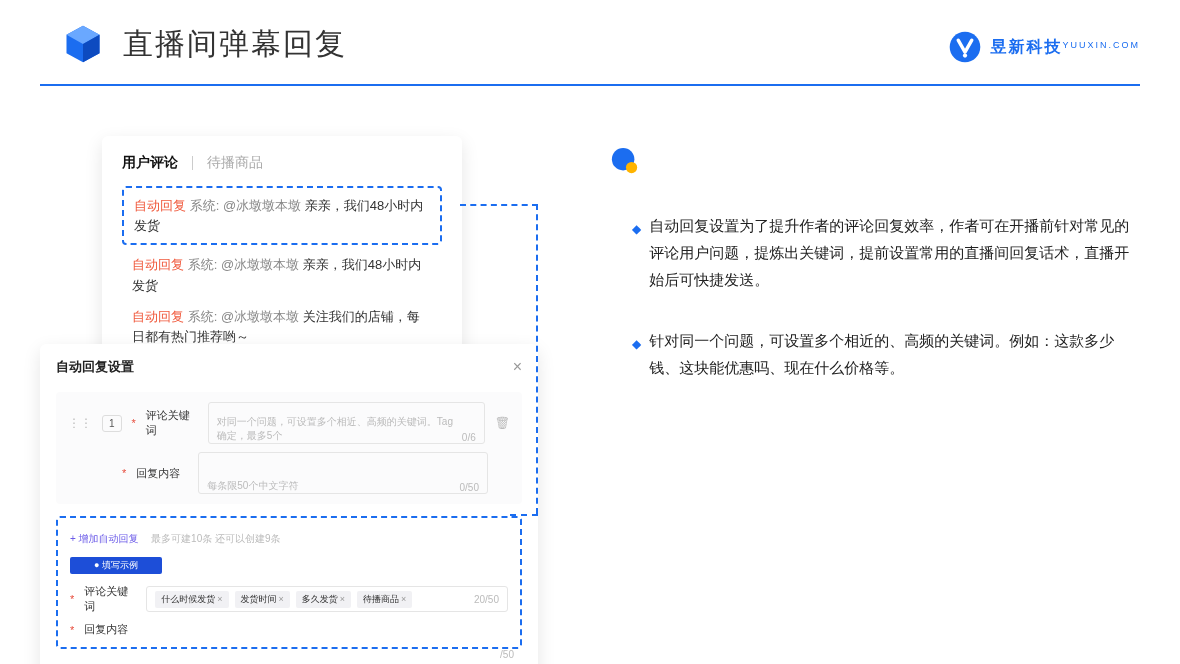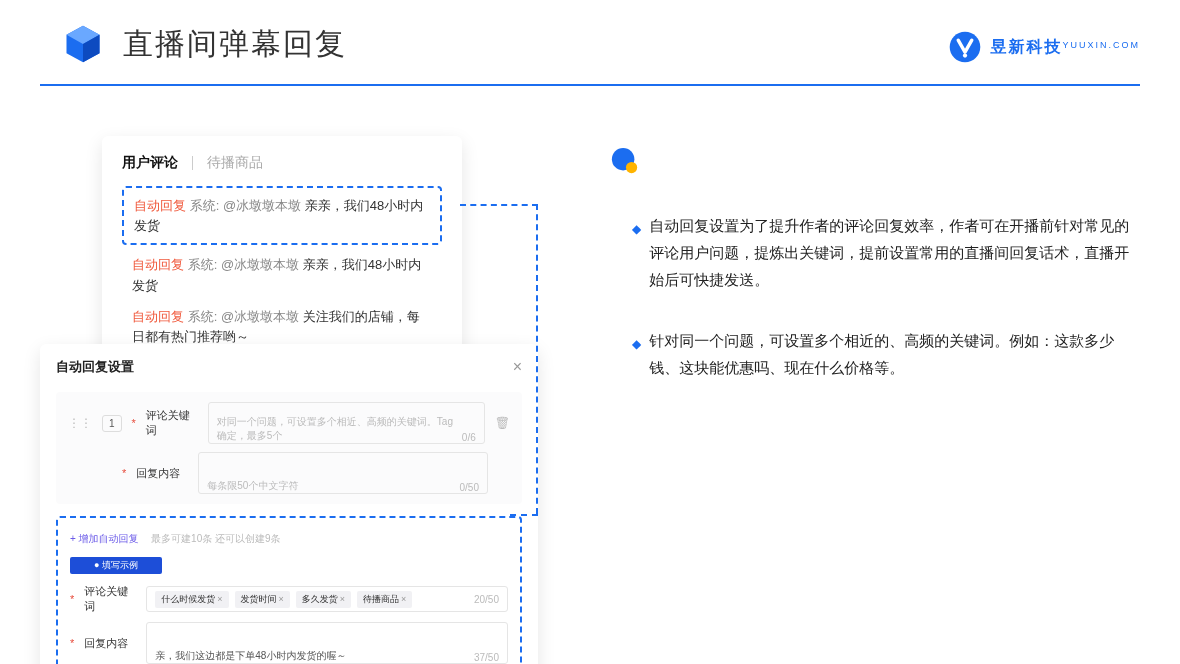--- a/index.html
+++ b/index.html
@@ -166,24 +166,20 @@
             <span class="kw-tag"><span>什么时候发货</span><span class="kw-x">×</span></span>
             <span class="kw-tag"><span>发货时间</span><span class="kw-x">×</span></span>
             <span class="kw-tag"><span>多久发货</span><span class="kw-x">×</span></span>
             <span class="kw-tag"><span>待播商品</span><span class="kw-x">×</span></span>
             <span class="tag-counter">20/50</span>
           </div>
         </div>
         <div class="form-row" style="margin-top:8px;">
           <span class="req-star">*</span>
           <span class="form-label">回复内容</span>
-          <div class="form-input">
-            <span>亲，我们这边都是下单48小时内发货的喔～</span>
-            <span class="counter">37/50</span>
-          </div>
         </div>
       </div>
       <div style="text-align:right; font-size:10px; color:#bbb; margin-top:0; padding-right:8px;">/50</div>
     </div>
 
   </div>
 
   <div class="right">
     <div class="right-header">
       <svg class="bubble-icon" viewBox="0 0 32 32">

